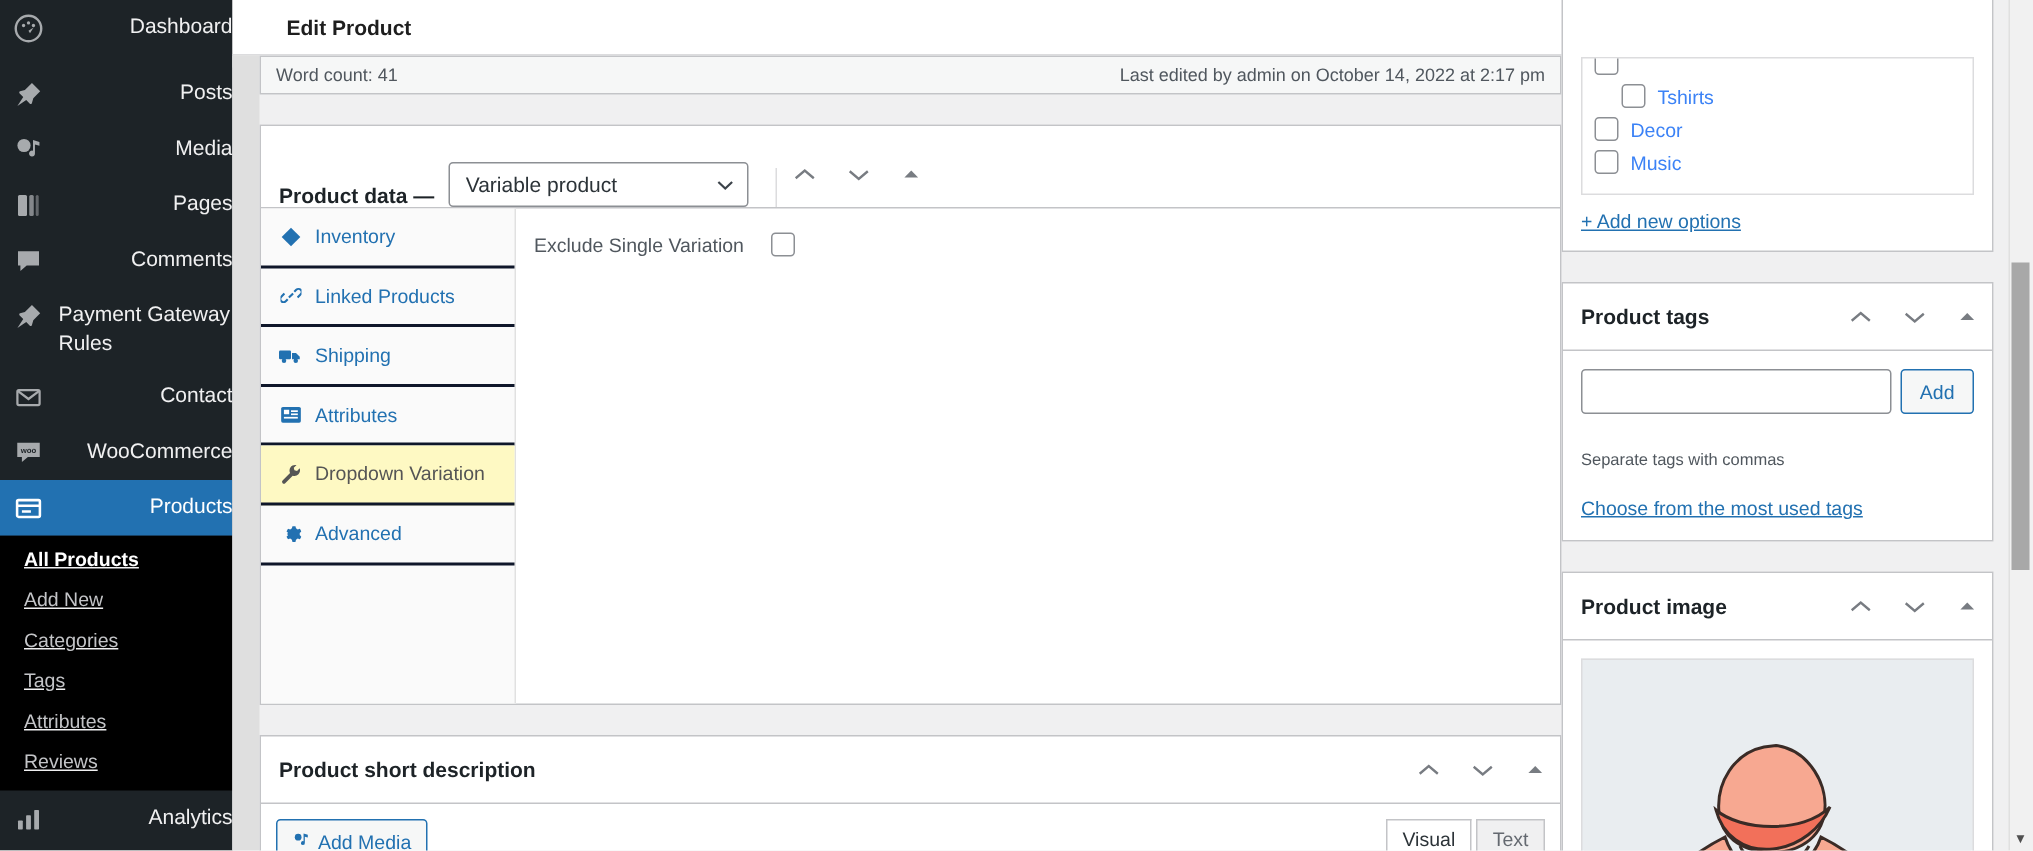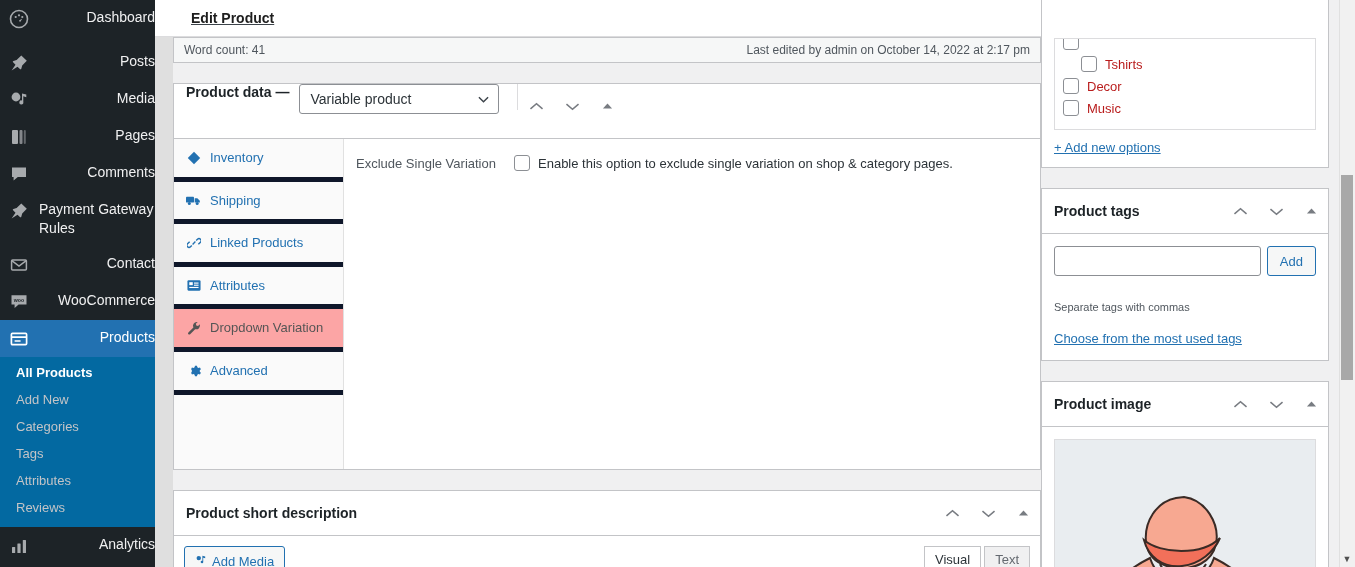--- a/index.html
+++ b/index.html
@@ -40,37 +40,37 @@
   .menu-item.current {
     background: #2271b1; color: #fff; font-weight: 400;
   }
   .menu-item.current .mi-ico { color: #fff; }
   .menu-item.current:after {
     content: ""; position: absolute; right: -8px; top: 50%;
     margin-top: -8px;
     border: 8px solid transparent; border-right-color: #f0f0f1;
     border-left: 0;
   }
-  .submenu { background: #0369a1; padding: 2px 0 6px 0; }
+  .submenu { background: #000000; padding: 2px 0 6px 0; text-decoration: underline; }
   .submenu .sub-item {
     display: block; padding: 6px 0 6px 16px;
     font-size: 13px; color: #c3c4c7; text-decoration: none;
   }
   .submenu .sub-item.active { color: #fff; font-weight: bold; }
   .menu-sep { height: 7px; }
 
   .wpico { width: 20px; height: 20px; display:block; }
 
   
   .wooheader {
     position: absolute; left: 155px; top: 0;
     width: 1144px; height: 37px;
     background: #fff;
     border-bottom: 1px solid #dcdcde;
-    display: flex; align-items: center; text-decoration: underline;
+    display: flex; align-items: center;
   }
   .woo-title {
     margin-left: 36px; font-size: 14px; font-weight: bold; color: #1e1e1e;
   }
   .woo-right {
     position: absolute; right: 18px; top: -12px;
     display: flex; gap: 26px; align-items: flex-end;
   }
   .woo-act {
     display: flex; flex-direction: column; align-items: center;
@@ -134,21 +134,21 @@
   .wordcount-bar {
     background: #f6f7f7; border: 1px solid #c3c4c7;
     height: 26px; display: flex; align-items: center;
     padding: 0 10px; font-size: 12px; color: #50575e;
     margin-bottom: 20px;
   }
   .wordcount-bar .wc-right { margin-left: auto; }
 
   
   .pd-header {
-    display: flex; align-items: flex-start;
+    display: flex; align-items: flex-end;
     border-bottom: 1px solid #c3c4c7;
     height: 55px; padding: 0 0 0 12px;
   }
   .pd-label { font-size: 14px; font-weight: bold; color: #1d2327; margin-right: 10px; }
   .pd-select {
     appearance: none; -webkit-appearance: none;
     border: 1px solid #8c8f94; border-radius: 3px;
     background: #fff;
     height: 30px; min-width: 200px;
     padding: 0 28px 0 10px;
@@ -164,29 +164,29 @@
   }
 
   .pd-body { display: flex; min-height: 330px; }
   .pd-tabs {
     width: 170px; flex: 0 0 170px;
     background: #fafafa;
     border-right: 1px solid #e1e1e1;
     padding: 0; margin: 0; list-style: none;
   }
   .pd-tab {
-    border-bottom: 5px solid #0f172a;
+    border-bottom: 2px solid #0f172a;
   }
   .pd-tab a {
     display: flex; align-items: center; gap: 9px;
     padding: 11px 10px 11px 12px;
     font-size: 13px; color: #2271b1; text-decoration: none;
     line-height: 1.2;
   }
-  .pd-tab.active { background: #fca5a5; }
+  .pd-tab.active { background: #fef9c3; }
   .pd-tab.active a { color: #555; font-weight: 400; }
   .pd-tab .t-ico { width: 15px; display:flex; justify-content:center; color:#2271b1; }
   .pd-tab.active .t-ico { color: #555; }
   .pd-panel { flex: 1; padding: 16px 12px; }
   .field-row { display: flex; align-items: center; font-size: 13px; }
   .field-label { width: 158px; color: #50575e; }
   .cbx {
     width: 16px; height: 16px;
     border: 1px solid #8c8f94; border-radius: 3px; background: #fff;
     display: inline-block; vertical-align: middle; margin-right: 8px;
@@ -208,21 +208,21 @@
     height: 26px;
   }
   .edtab.on { background: #fff; color: #2c3338; }
 
   
   .cat-list {
     border: 1px solid #dcdcde; background: #fff;
     height: 92px; overflow: hidden; margin: 0 12px;
     padding: 6px 8px;
   }
-  .cat-row { display: flex; align-items: center; font-size: 13px; color: #b91c1c; padding: 3px 0; }
+  .cat-row { display: flex; align-items: center; font-size: 13px; color: #3b82f6; padding: 3px 0; }
   .cat-row.nested { padding-left: 18px; }
   .cat-row.clipped { margin-top: -14px; }
   .add-cat {
     display: block; margin: 10px 12px 12px 12px;
     color: #2271b1; font-size: 13px; text-decoration: underline;
   }
 
   .tag-row { display: flex; gap: 6px; padding: 12px 12px 17px 12px; }
   .tag-input {
     flex: 1; height: 30px; border: 1px solid #8c8f94; border-radius: 3px;
@@ -460,39 +460,39 @@
                       <path d="M8 .9 15.1 8 8 15.1.9 8z"></path>
                     </svg>
                 </span>
                 <span>Inventory</span>
               </a>
             </li>
 
             <li class="pd-tab">
               <a>
                 <span class="t-ico">
+                  <svg width="14" height="14" viewBox="0 0 16 16" fill="none" stroke="currentColor" stroke-width="1.6">
+                      <path d="M6.4 9.6 9.6 6.4M5.5 10.8 4 12.3a2.4 2.4 0 0 1-3.4-3.4l2.4-2.4M10.5 5.2 12 3.7a2.4 2.4 0 0 1 3.4 3.4l-2.4 2.4"></path>
+                    </svg>
+                </span>
+                <span>Linked Products</span>
+              </a>
+            </li>
+
+            <li class="pd-tab">
+              <a>
+                <span class="t-ico">
                   <svg width="15" height="14" viewBox="0 0 18 14" fill="currentColor">
                       <rect x="0" y="3" width="9.6" height="7" rx="1"></rect>
                       <path d="M10.4 5h3.2l3 3v2h-6.2z"></path>
                       <circle cx="4" cy="11.2" r="1.8"></circle>
                       <circle cx="13.4" cy="11.2" r="1.8"></circle>
                     </svg>
                 </span>
                 <span>Shipping</span>
-              </a>
-            </li>
-
-            <li class="pd-tab">
-              <a>
-                <span class="t-ico">
-                  <svg width="14" height="14" viewBox="0 0 16 16" fill="none" stroke="currentColor" stroke-width="1.6">
-                      <path d="M6.4 9.6 9.6 6.4M5.5 10.8 4 12.3a2.4 2.4 0 0 1-3.4-3.4l2.4-2.4M10.5 5.2 12 3.7a2.4 2.4 0 0 1 3.4 3.4l-2.4 2.4"></path>
-                    </svg>
-                </span>
-                <span>Linked Products</span>
               </a>
             </li>
 
             <li class="pd-tab">
               <a>
                 <span class="t-ico">
                   <svg width="14" height="13" viewBox="0 0 16 14" fill="currentColor">
                       <rect x="0.5" y="1" width="15" height="12" rx="1.3"></rect>
                       <rect x="2.6" y="3.2" width="4" height="3.4" fill="#fff"></rect>
                       <rect x="8" y="3.6" width="5.2" height="1.3" fill="#fff"></rect>
@@ -526,21 +526,20 @@
                 <span>Advanced</span>
               </a>
             </li>
 
           </ul>
 
           <div class="pd-panel">
             <div class="field-row">
               <span class="field-label">Exclude Single Variation</span>
               <span class="cbx"></span>
-              <span class="field-desc">Enable this option to exclude single variation on shop &amp; category pages.</span>
             </div>
           </div>
         </div>
       </section>
 
       <section class="postbox">
         <div class="postbox-header">
           <span class="postbox-title">Product short description</span>
           <span class="hndle-ctrls">
             <button class="order-btn">

